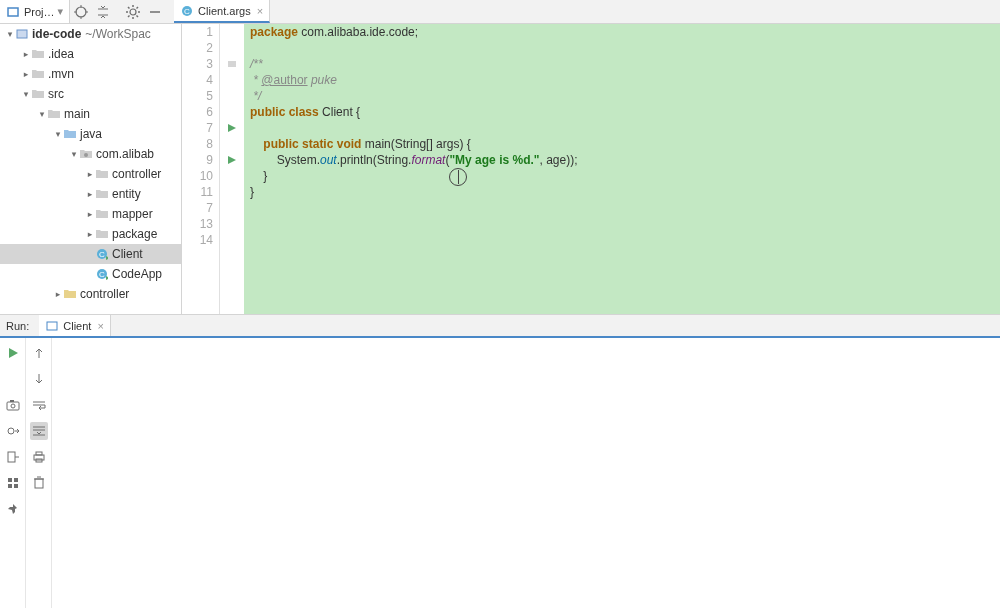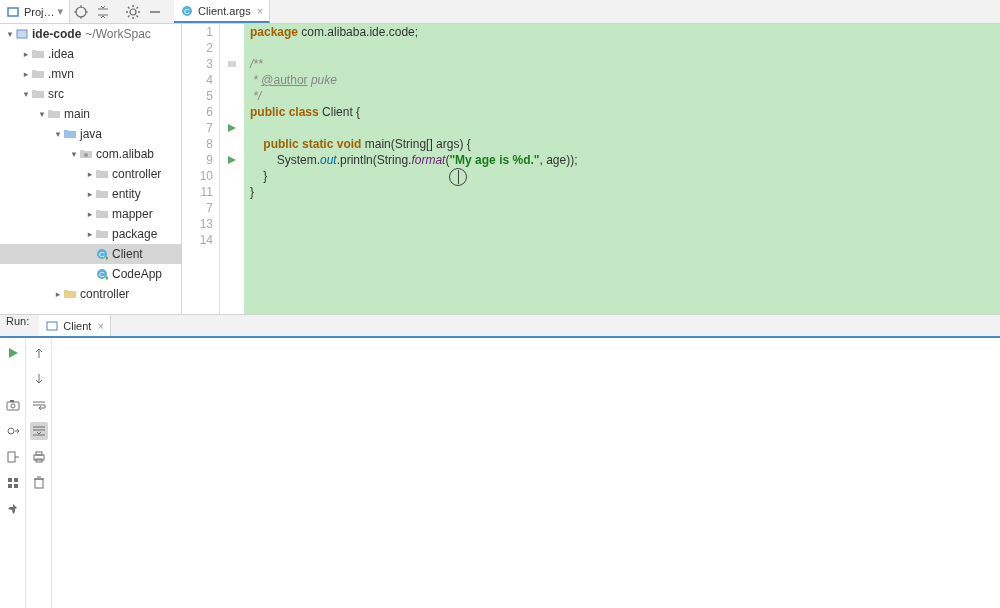--- a/index.html
+++ b/index.html
@@ -38,21 +38,21 @@
 .cm { color:#888; font-style:italic; }
 .cmtag { color:#888; text-decoration:underline; }
 .fn { font-style:italic; color:#701a75; }
 .num { color:#2a3fd6; }
 .str { color:#1c7a1c; font-weight:600; }
 .fld { color:#0369a1; font-style:italic; }
 .cursor-ring { position:absolute; width:18px; height:18px; border:1px solid #444; border-radius:50%; left:205px; top:144px; pointer-events:none; display:flex; align-items:center; justify-content:center; }
 .cursor-ring::after { content:""; width:1px; height:14px; background:#444; }
 
 
-.run-head { height:24px; display:flex; border-top:1px solid #d4d4d4; border-bottom:2px solid #4a88c7; background:#f2f2f2; font-size:11px; padding-left:6px; }
+.run-head { height:24px; display:flex; align-items:center; border-top:1px solid #d4d4d4; border-bottom:2px solid #4a88c7; background:#f2f2f2; font-size:11px; padding-left:6px; }
 .run-head .rlabel { margin-right:10px; }
 .run-head .rtab { display:flex; align-items:center; padding:0 6px; height:100%; background:#fff; border-right:1px solid #d4d4d4; }
 .run-head .rtab .close { margin-left:6px; color:#999; }
 .run-body { display:flex; height:270px; }
 .run-gutter1 { width:26px; border-right:1px solid #e6e6e6; display:flex; flex-direction:column; align-items:center; padding-top:6px; gap:8px; }
 .run-gutter2 { width:26px; border-right:1px solid #e6e6e6; display:flex; flex-direction:column; align-items:center; padding-top:6px; gap:8px; }
 .run-out { flex:1; background:#fff; }
 .rg-btn { width:18px; height:18px; display:flex; align-items:center; justify-content:center; color:#6e6e6e; cursor:pointer; }
 .rg-btn.green { color:#59a869; }
 

